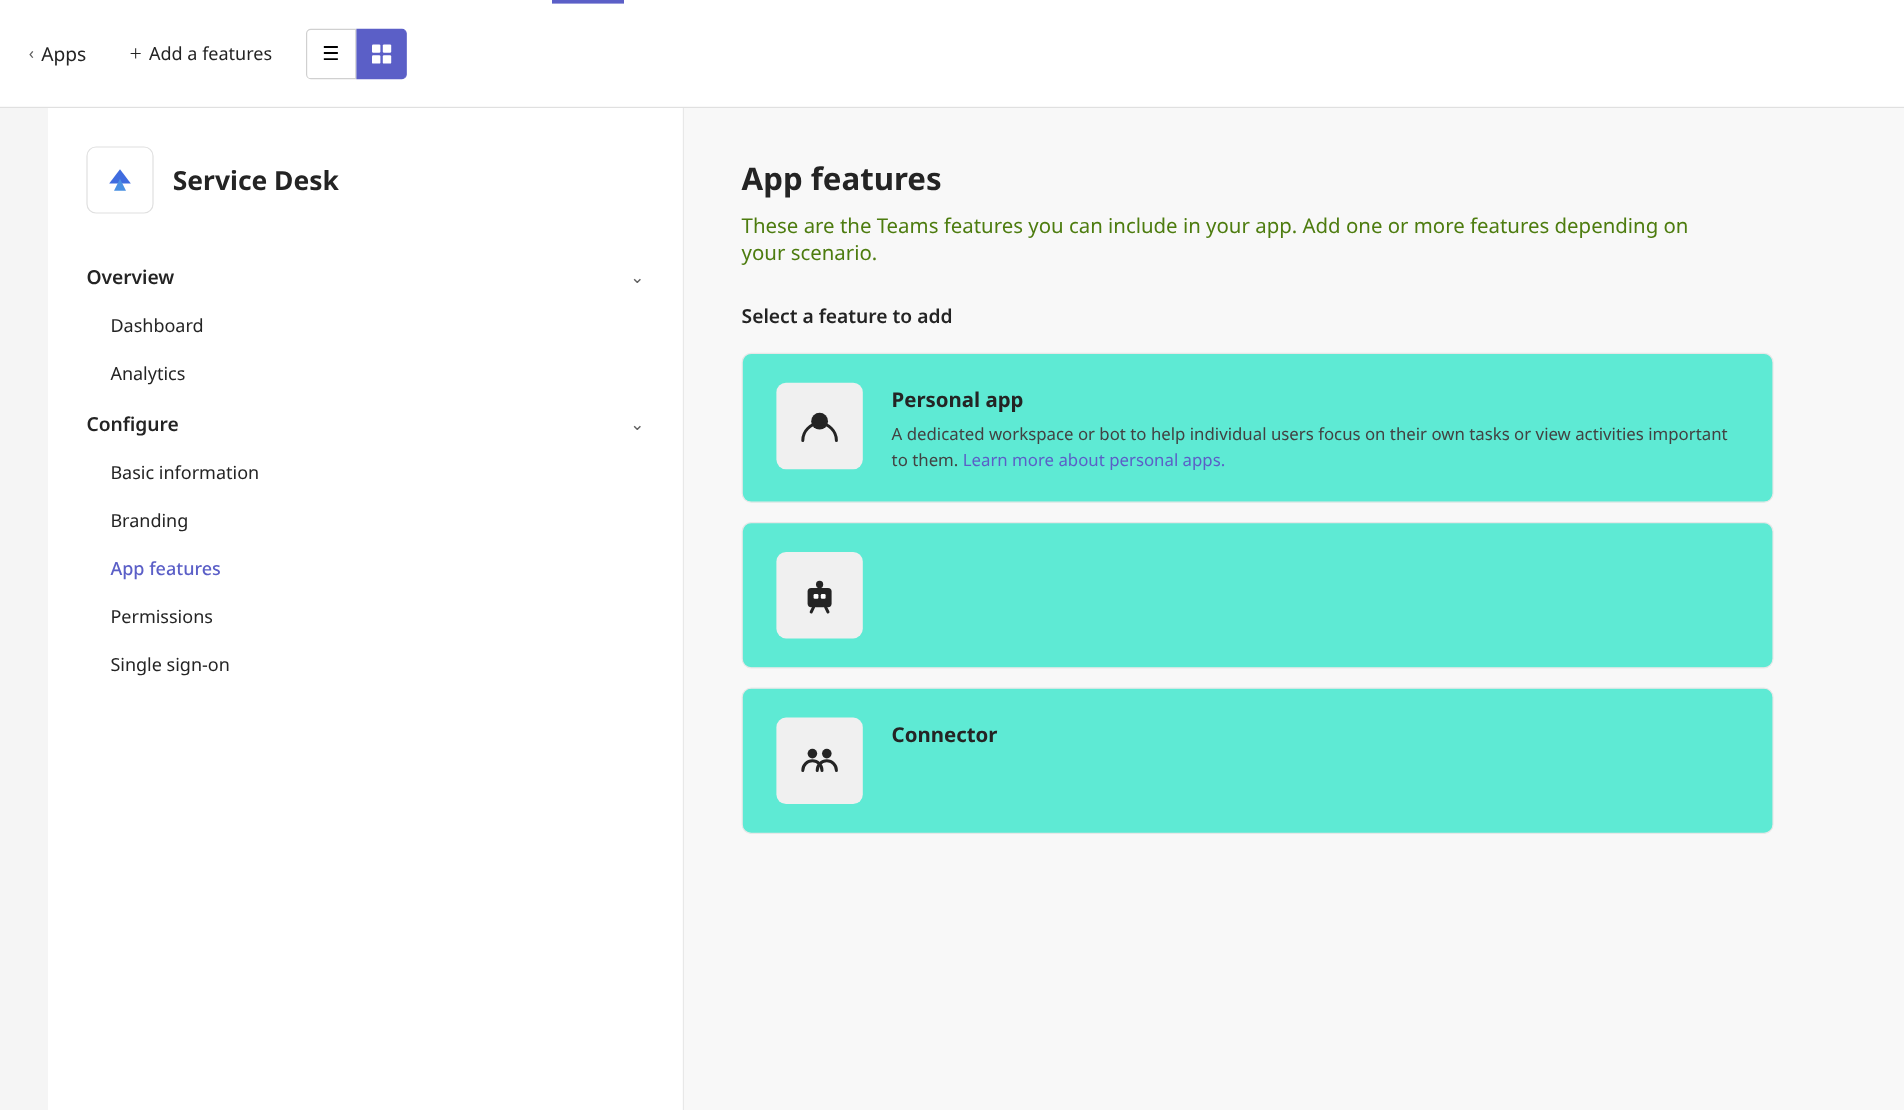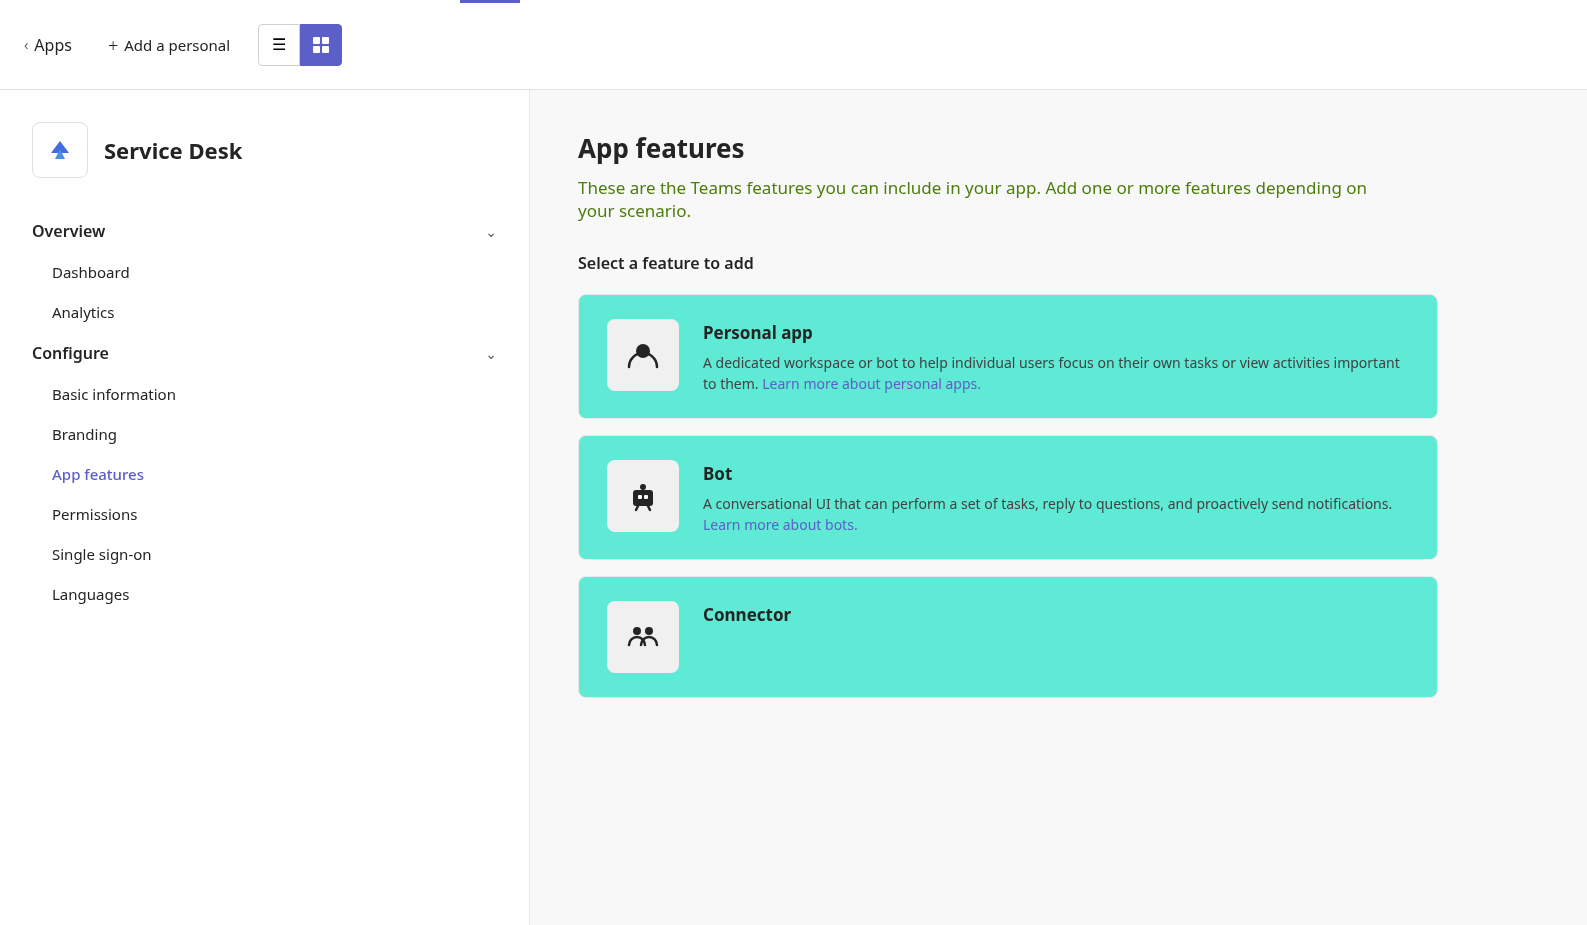--- a/index.html
+++ b/index.html
@@ -82,20 +82,21 @@
       border-radius: 4px 0 0 4px;
     }
     .view-btn:last-child {
       border-radius: 0 4px 4px 0;
     }
 
     
     .main-layout {
       display: flex;
       height: calc(925px - 90px);
+      margin-left: 40px;
     }
 
     
     .sidebar {
       width: 530px;
       background: #fff;
       border-right: 1px solid #e8e8e8;
       overflow-y: auto;
       padding: 24px 0;
       flex-shrink: 0;
@@ -252,21 +253,21 @@
 <body>
 
 <div class="topbar">
   <button class="back-btn">
     <span class="back-arrow">‹</span>
     <span>Apps</span>
   </button>
 
   <button class="add-feature-btn">
     <span style="font-size:18px; font-weight:300;">+</span>
-    <span>Add a personal</span>
+    <span>Add a features</span>
   </button>
 
   <div class="view-toggle">
     <button class="view-btn" title="List view">
       <span>☰</span>
     </button>
     <button class="view-btn active" title="Grid view">
       <span>
         <span class="grid-icon">
           <span></span>
@@ -305,21 +306,20 @@
     <div class="nav-section">
       <div class="nav-section-header">
         <span class="nav-section-title">Configure</span>
         <span class="chevron">⌄</span>
       </div>
       <a class="nav-item">Basic information</a>
       <a class="nav-item">Branding</a>
       <a class="nav-item active">App features</a>
       <a class="nav-item">Permissions</a>
       <a class="nav-item">Single sign-on</a>
-      <a class="nav-item">Languages</a>
     </div>
   </div>
 
   <div class="content">
     <h1 class="page-title">App features</h1>
     <p class="page-subtitle">These are the Teams features you can include in your app. Add one or more features depending on your scenario.</p>
     <p class="select-feature-label">Select a feature to add</p>
 
     <div class="feature-card">
       <div class="feature-icon-box">
@@ -341,27 +341,20 @@
       <div class="feature-icon-box">
         <svg width="36" height="36" viewBox="0 0 36 36" fill="none" xmlns="http://www.w3.org/2000/svg">
           <rect x="8" y="12" width="20" height="16" rx="3" fill="#242424"></rect>
           <rect x="13" y="17" width="4" height="4" rx="1" fill="white"></rect>
           <rect x="19" y="17" width="4" height="4" rx="1" fill="white"></rect>
           <rect x="15" y="6" width="6" height="6" rx="3" fill="#242424"></rect>
           <line x1="18" y1="8" x2="18" y2="12" stroke="#242424" stroke-width="2"></line>
           <path d="M13 28 L11 32 M23 28 L25 32" stroke="#242424" stroke-width="2.5" stroke-linecap="round"></path>
         </svg>
       </div>
-      <div class="feature-info">
-        <div class="feature-title">Bot</div>
-        <p class="feature-desc">
-          <span>A conversational UI that can perform a set of tasks, reply to questions, and proactively send notifications. </span>
-          <a href="#">Learn more about bots.</a>
-        </p>
-      </div>
     </div>
 
     <div class="feature-card">
       <div class="feature-icon-box">
         <svg width="36" height="36" viewBox="0 0 36 36" fill="none" xmlns="http://www.w3.org/2000/svg">
 
           <circle cx="12" cy="12" r="4" fill="#242424"></circle>
           <circle cx="24" cy="12" r="4" fill="#242424"></circle>
           <path d="M4 26c0-4.418 3.582-8 8-8s8 3.582 8 8" stroke="#242424" stroke-width="2.5" fill="none" stroke-linecap="round"></path>
           <path d="M16 26c0-4.418 3.582-8 8-8s8 3.582 8 8" stroke="#242424" stroke-width="2.5" fill="none" stroke-linecap="round"></path>

